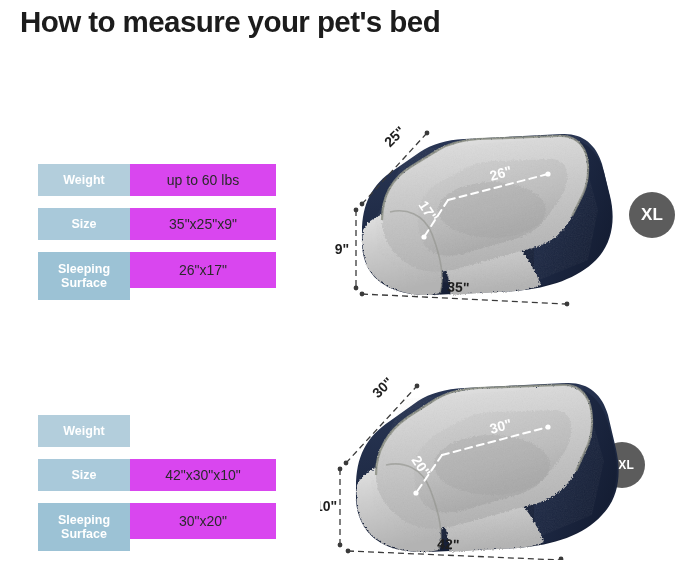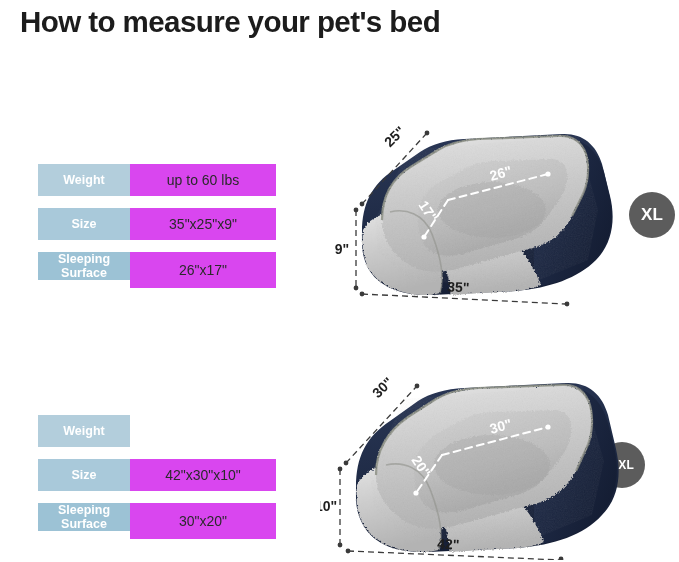--- a/index.html
+++ b/index.html
@@ -72,21 +72,21 @@
     text-align: right;
     display: flex;
     align-items: center;
     justify-content: center;
   }
 
   .row-weight  .spec-label { background: #b3cedc; height: 32px; }
   .row-weight  .spec-value { height: 32px; }
   .row-size    .spec-label { background: #a9c9da; height: 32px; }
   .row-size    .spec-value { height: 32px; }
-  .row-surface .spec-label { background: #9cc2d5; height: 28px; }
+  .row-surface .spec-label { background: #9cc2d5; height: 48px; }
   .row-surface .spec-value { height: 36px; }
 
   .spec-label .two-line { display: block; }
 
   
   .size-badge {
     position: absolute;
     width: 46px;
     height: 46px;
     border-radius: 50%;

